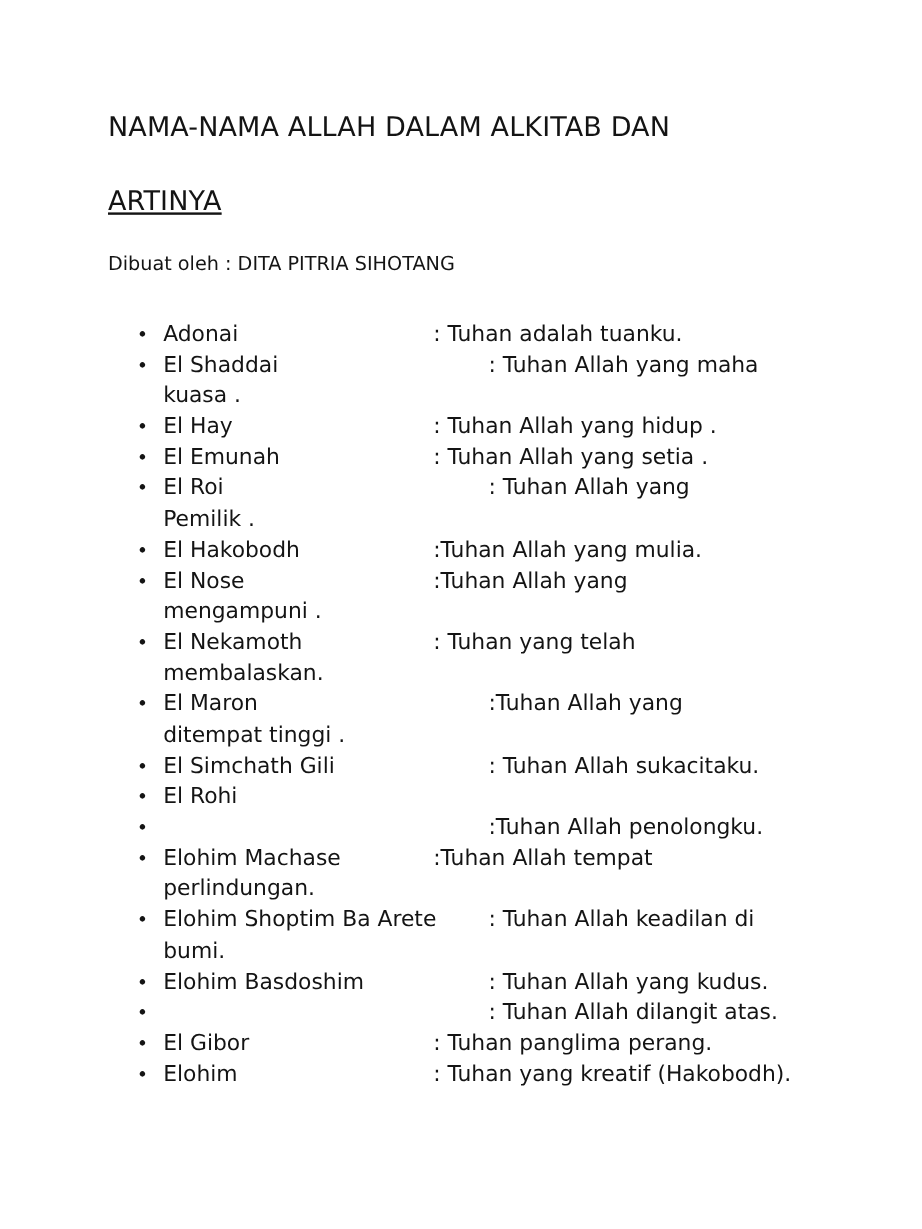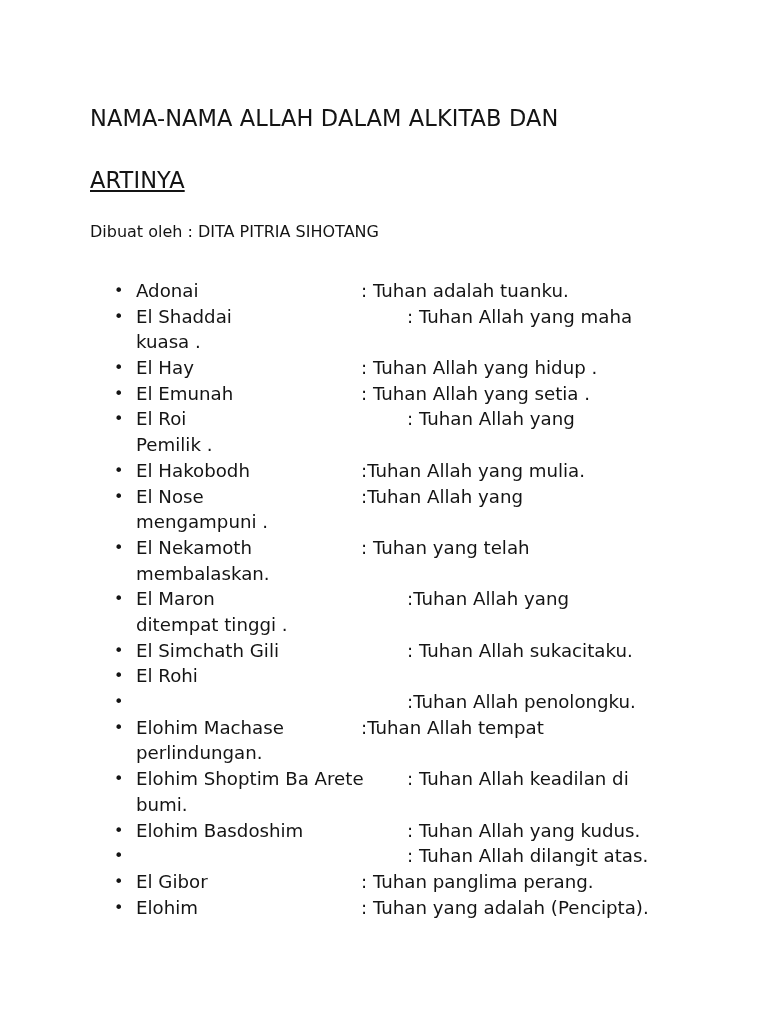--- a/index.html
+++ b/index.html
@@ -10,21 +10,21 @@
   body {
     width: 768px;
     height: 1024px;
     position: relative;
     overflow: hidden;
     font-family: "DejaVu Sans", sans-serif;
     color: #141414;
   }
   .page {
     position: absolute;
-    left: 0; top: 12px;
+    left: 0; top: 0;
     width: 768px; height: 780px;
     background: #ffffff;
   }
   .title-line {
     position: absolute;
     left: 90px;
     font-size: 22.5px;
     letter-spacing: 0.1px;
     white-space: nowrap;
   }
@@ -171,16 +171,16 @@
       <span class="meaning col-b">: Tuhan Allah dilangit atas.</span>
     </li>
     <li class="item">
       <span class="bullet">•</span>
       <span class="name">El Gibor</span>
       <span class="meaning col-a">: Tuhan panglima perang.</span>
     </li>
     <li class="item">
       <span class="bullet">•</span>
       <span class="name">Elohim</span>
-      <span class="meaning col-a">: Tuhan yang adalah (Pencipta).</span>
+      <span class="meaning col-a">: Tuhan yang kreatif (Hakobodh).</span>
     </li>
   </ul>
 </div>
 
 </body></html>

